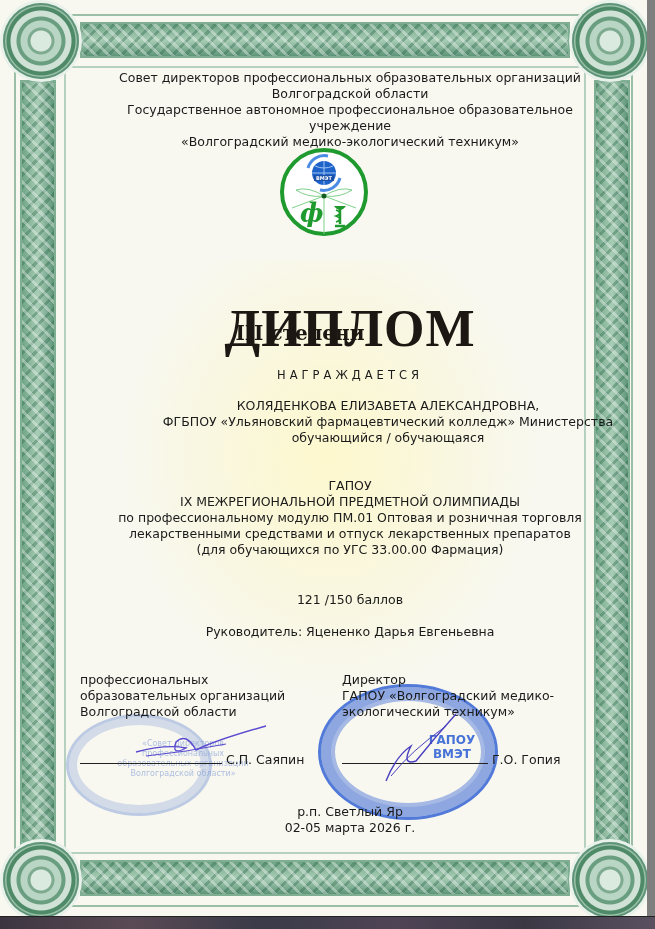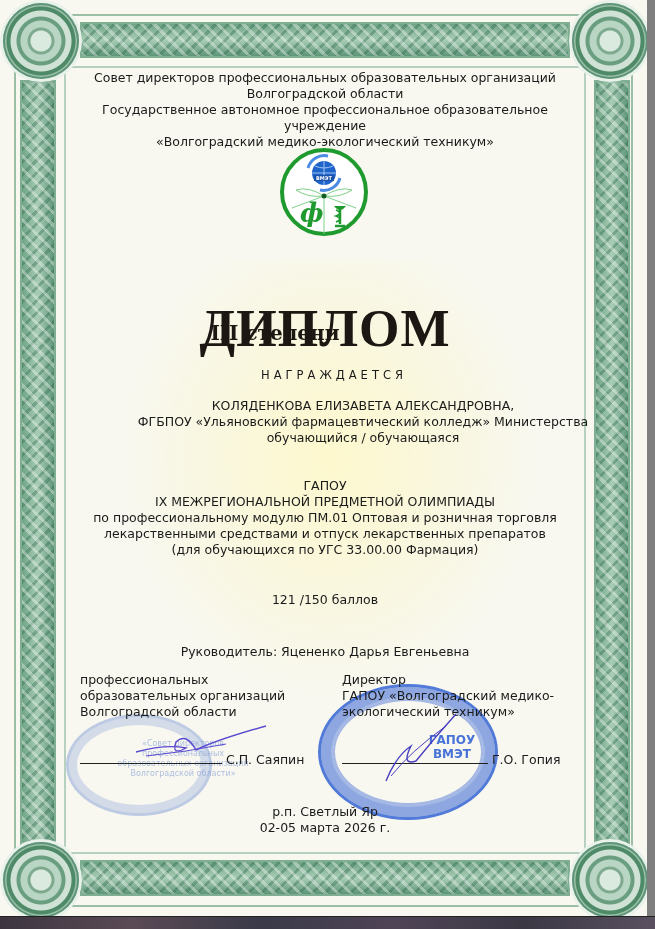--- a/index.html
+++ b/index.html
@@ -61,43 +61,43 @@
   .med-bl { left: 3px; top: 842px; }
   .med-br { left: 572px; top: 842px; }
 
   
   .glow {
     position: absolute; left: 120px; top: 260px; width: 420px; height: 440px;
     background: radial-gradient(ellipse at 50% 45%, rgba(255,248,190,0.7) 0%, rgba(250,245,200,0.35) 45%, rgba(248,248,240,0) 70%);
   }
 
   .content { position: absolute; left: 66px; top: 66px; width: 518px; color: #1a1a1a; }
-  .center { text-align: center; }
+  .center { text-align: center; padding-left: 25px; }
   .header { position: absolute; top: 4px; left: 0; width: 518px; font-size: 12.5px; line-height: 16px; }
 
   .logo {
     position: absolute; left: 212px; top: 80px; width: 92px; height: 92px;
   }
   .title {
     position: absolute; left: 0; top: 190px; width: 518px;
     font-family: Liberation Serif, serif; font-weight: bold; font-size: 52px; letter-spacing: 1px;
     line-height: 60px; color: #1c1712; margin-top: 43px;
   }
   .degree {
     position: absolute; left: 0; top: 254px; width: 418px;
     font-family: "DejaVu Serif", serif; font-weight: bold; font-size: 20px; line-height: 26px; color: #1c1712;
   }
   .awarded {
     position: absolute; left: 0; top: 302px; width: 518px;
-    font-size: 11.5px; letter-spacing: 4px; line-height: 14px; margin-left: 9px;
+    font-size: 11.5px; letter-spacing: 4px; line-height: 14px;
   }
   .recipient { position: absolute; left: 0; top: 332px; width: 594px; font-size: 12.5px; line-height: 16px; }
   .prize { position: absolute; left: 0; top: 412px; width: 518px; font-size: 12.5px; line-height: 16px; }
   .score { position: absolute; left: 0; top: 526px; width: 518px; font-size: 12.5px; line-height: 16px; }
-  .mentor { position: absolute; left: 0; top: 558px; width: 518px; font-size: 12.5px; line-height: 16px; margin-top: 20px; }
+  .mentor { position: absolute; left: 0; top: 558px; width: 518px; font-size: 12.5px; line-height: 16px; }
 
   .sig-left { position: absolute; left: 14px; top: 606px; width: 240px; font-size: 12.5px; line-height: 16px; }
   .sig-right { position: absolute; left: 276px; top: 606px; width: 240px; font-size: 12.5px; line-height: 16px; }
   .sig-line-row { position: absolute; font-size: 12.5px; line-height: 16px; white-space: nowrap; }
   .sig-line { display: inline-block; border-bottom: 1px solid #222; height: 11px; vertical-align: baseline; }
 
   .place { position: absolute; left: 0; top: 738px; width: 518px; font-size: 12.5px; line-height: 16px; }
 
   .stamp {
     position: absolute; border-radius: 50%;

